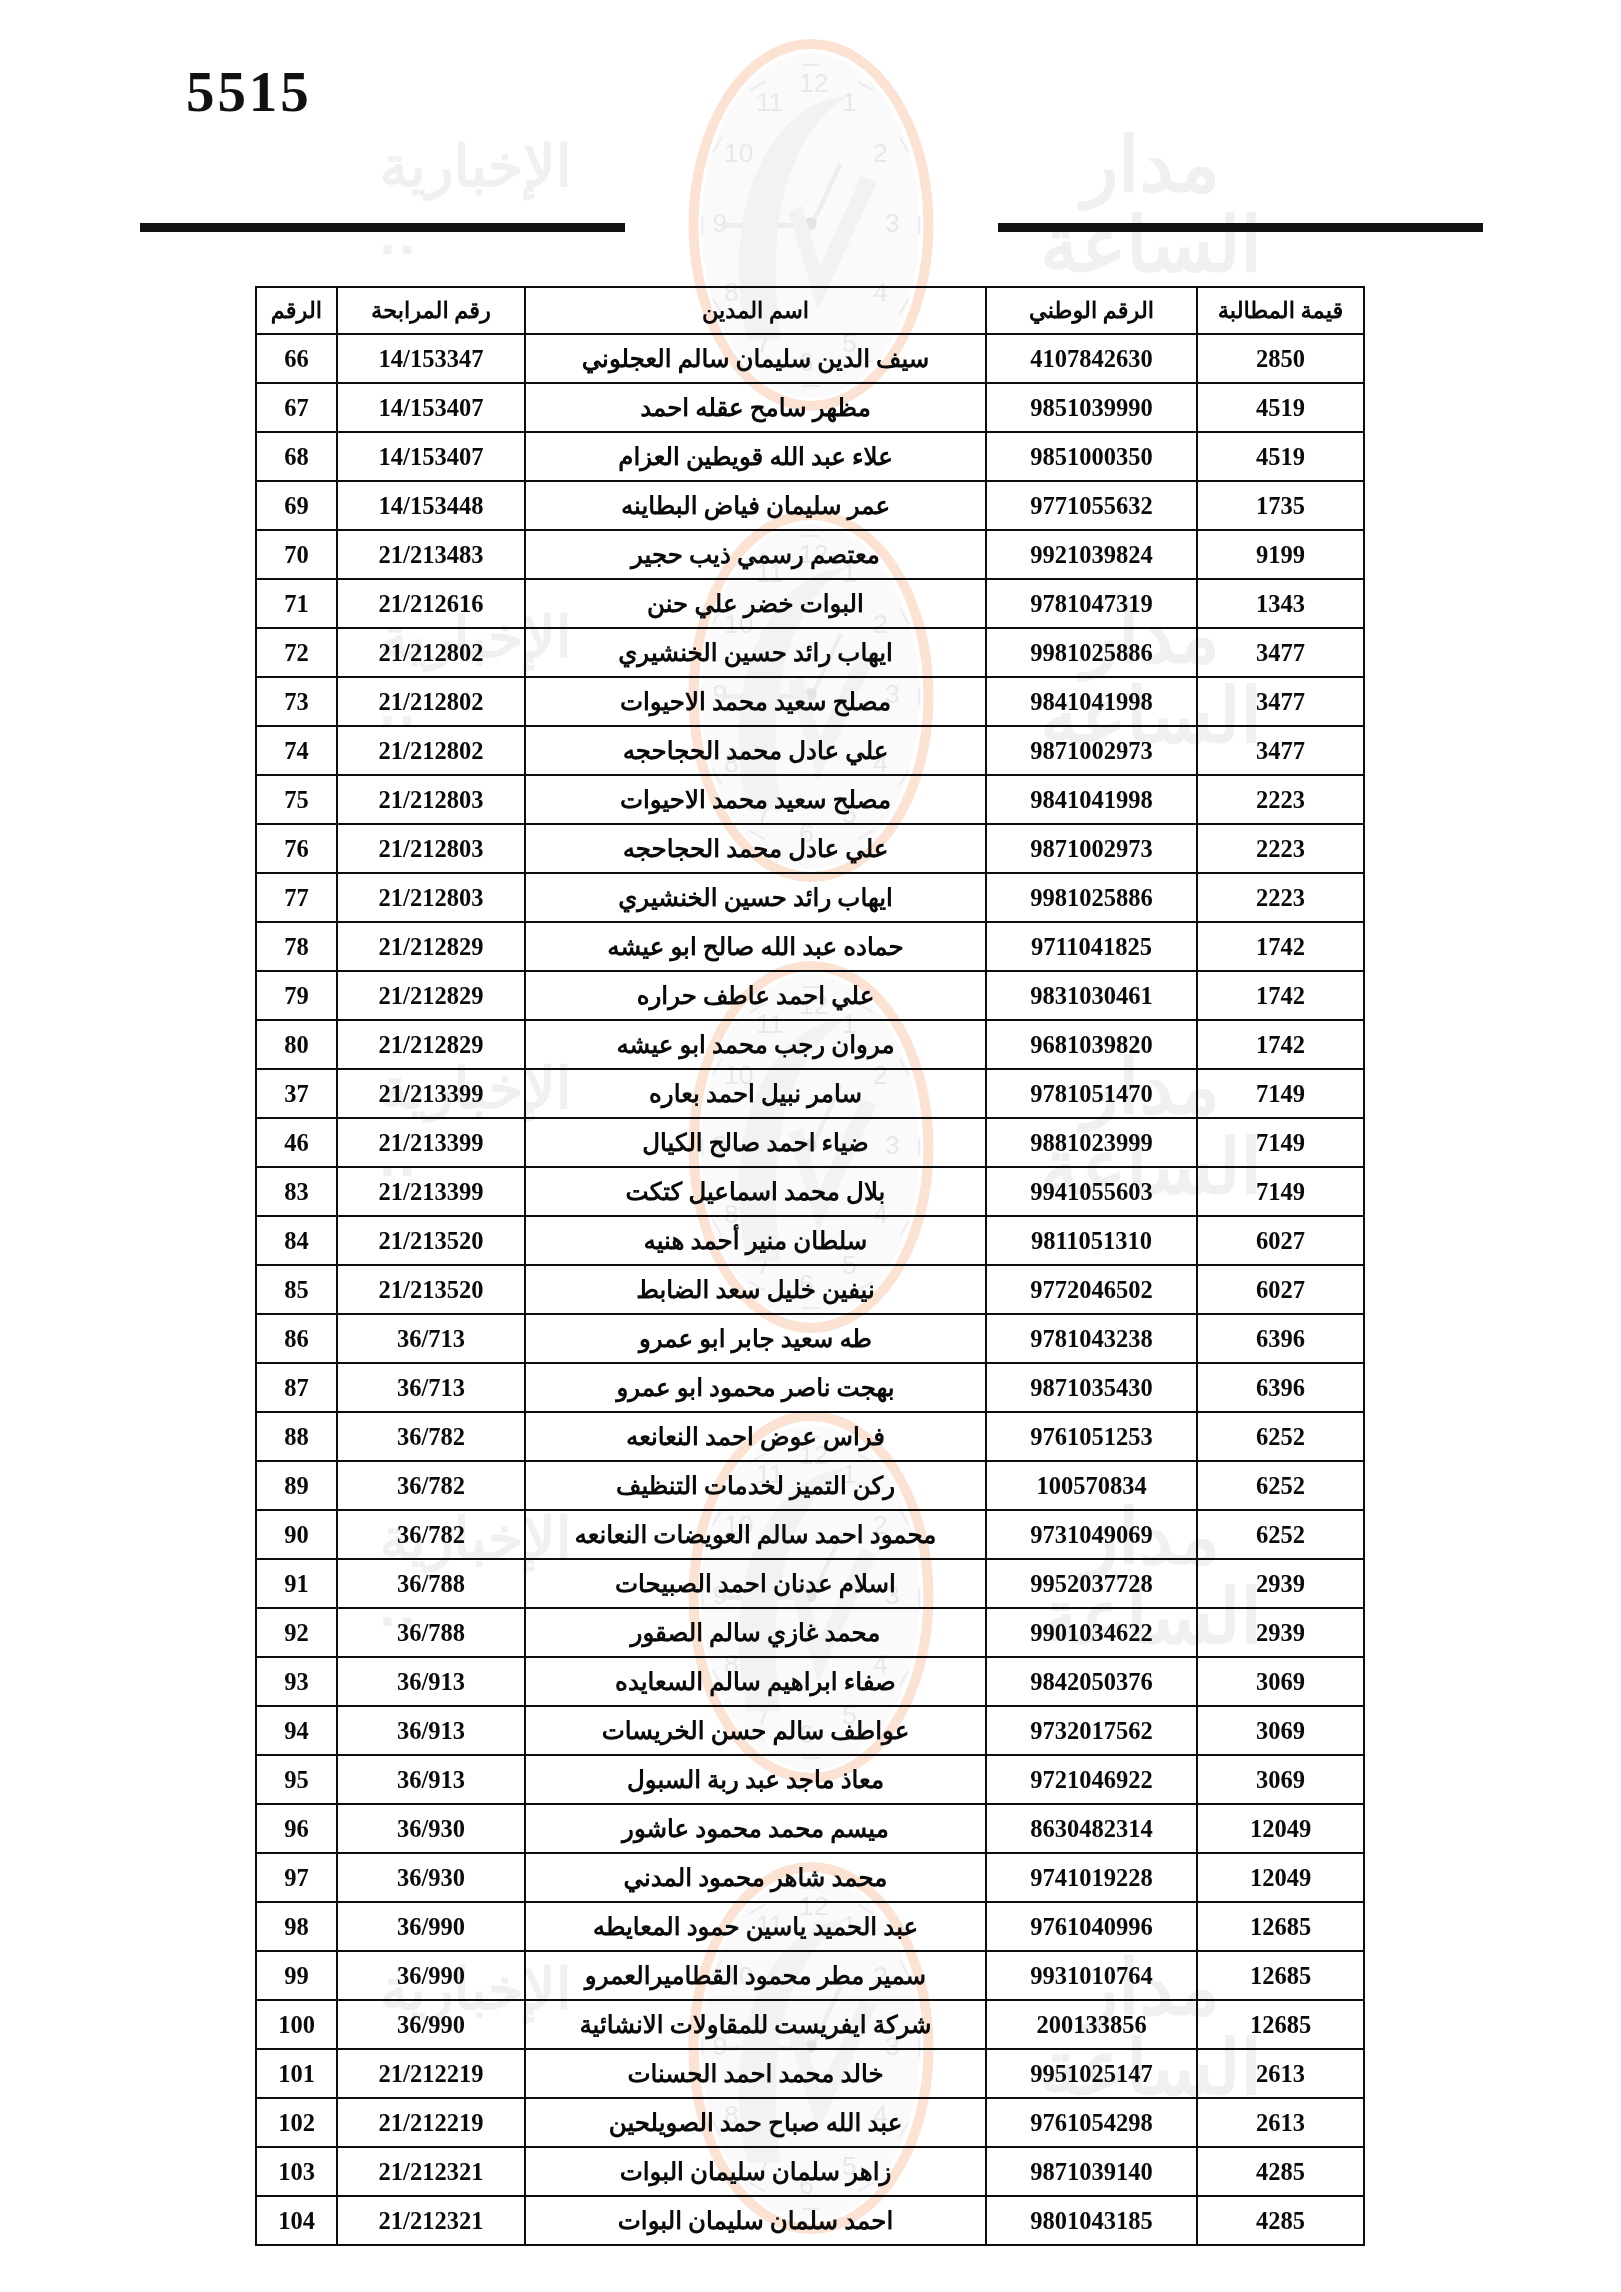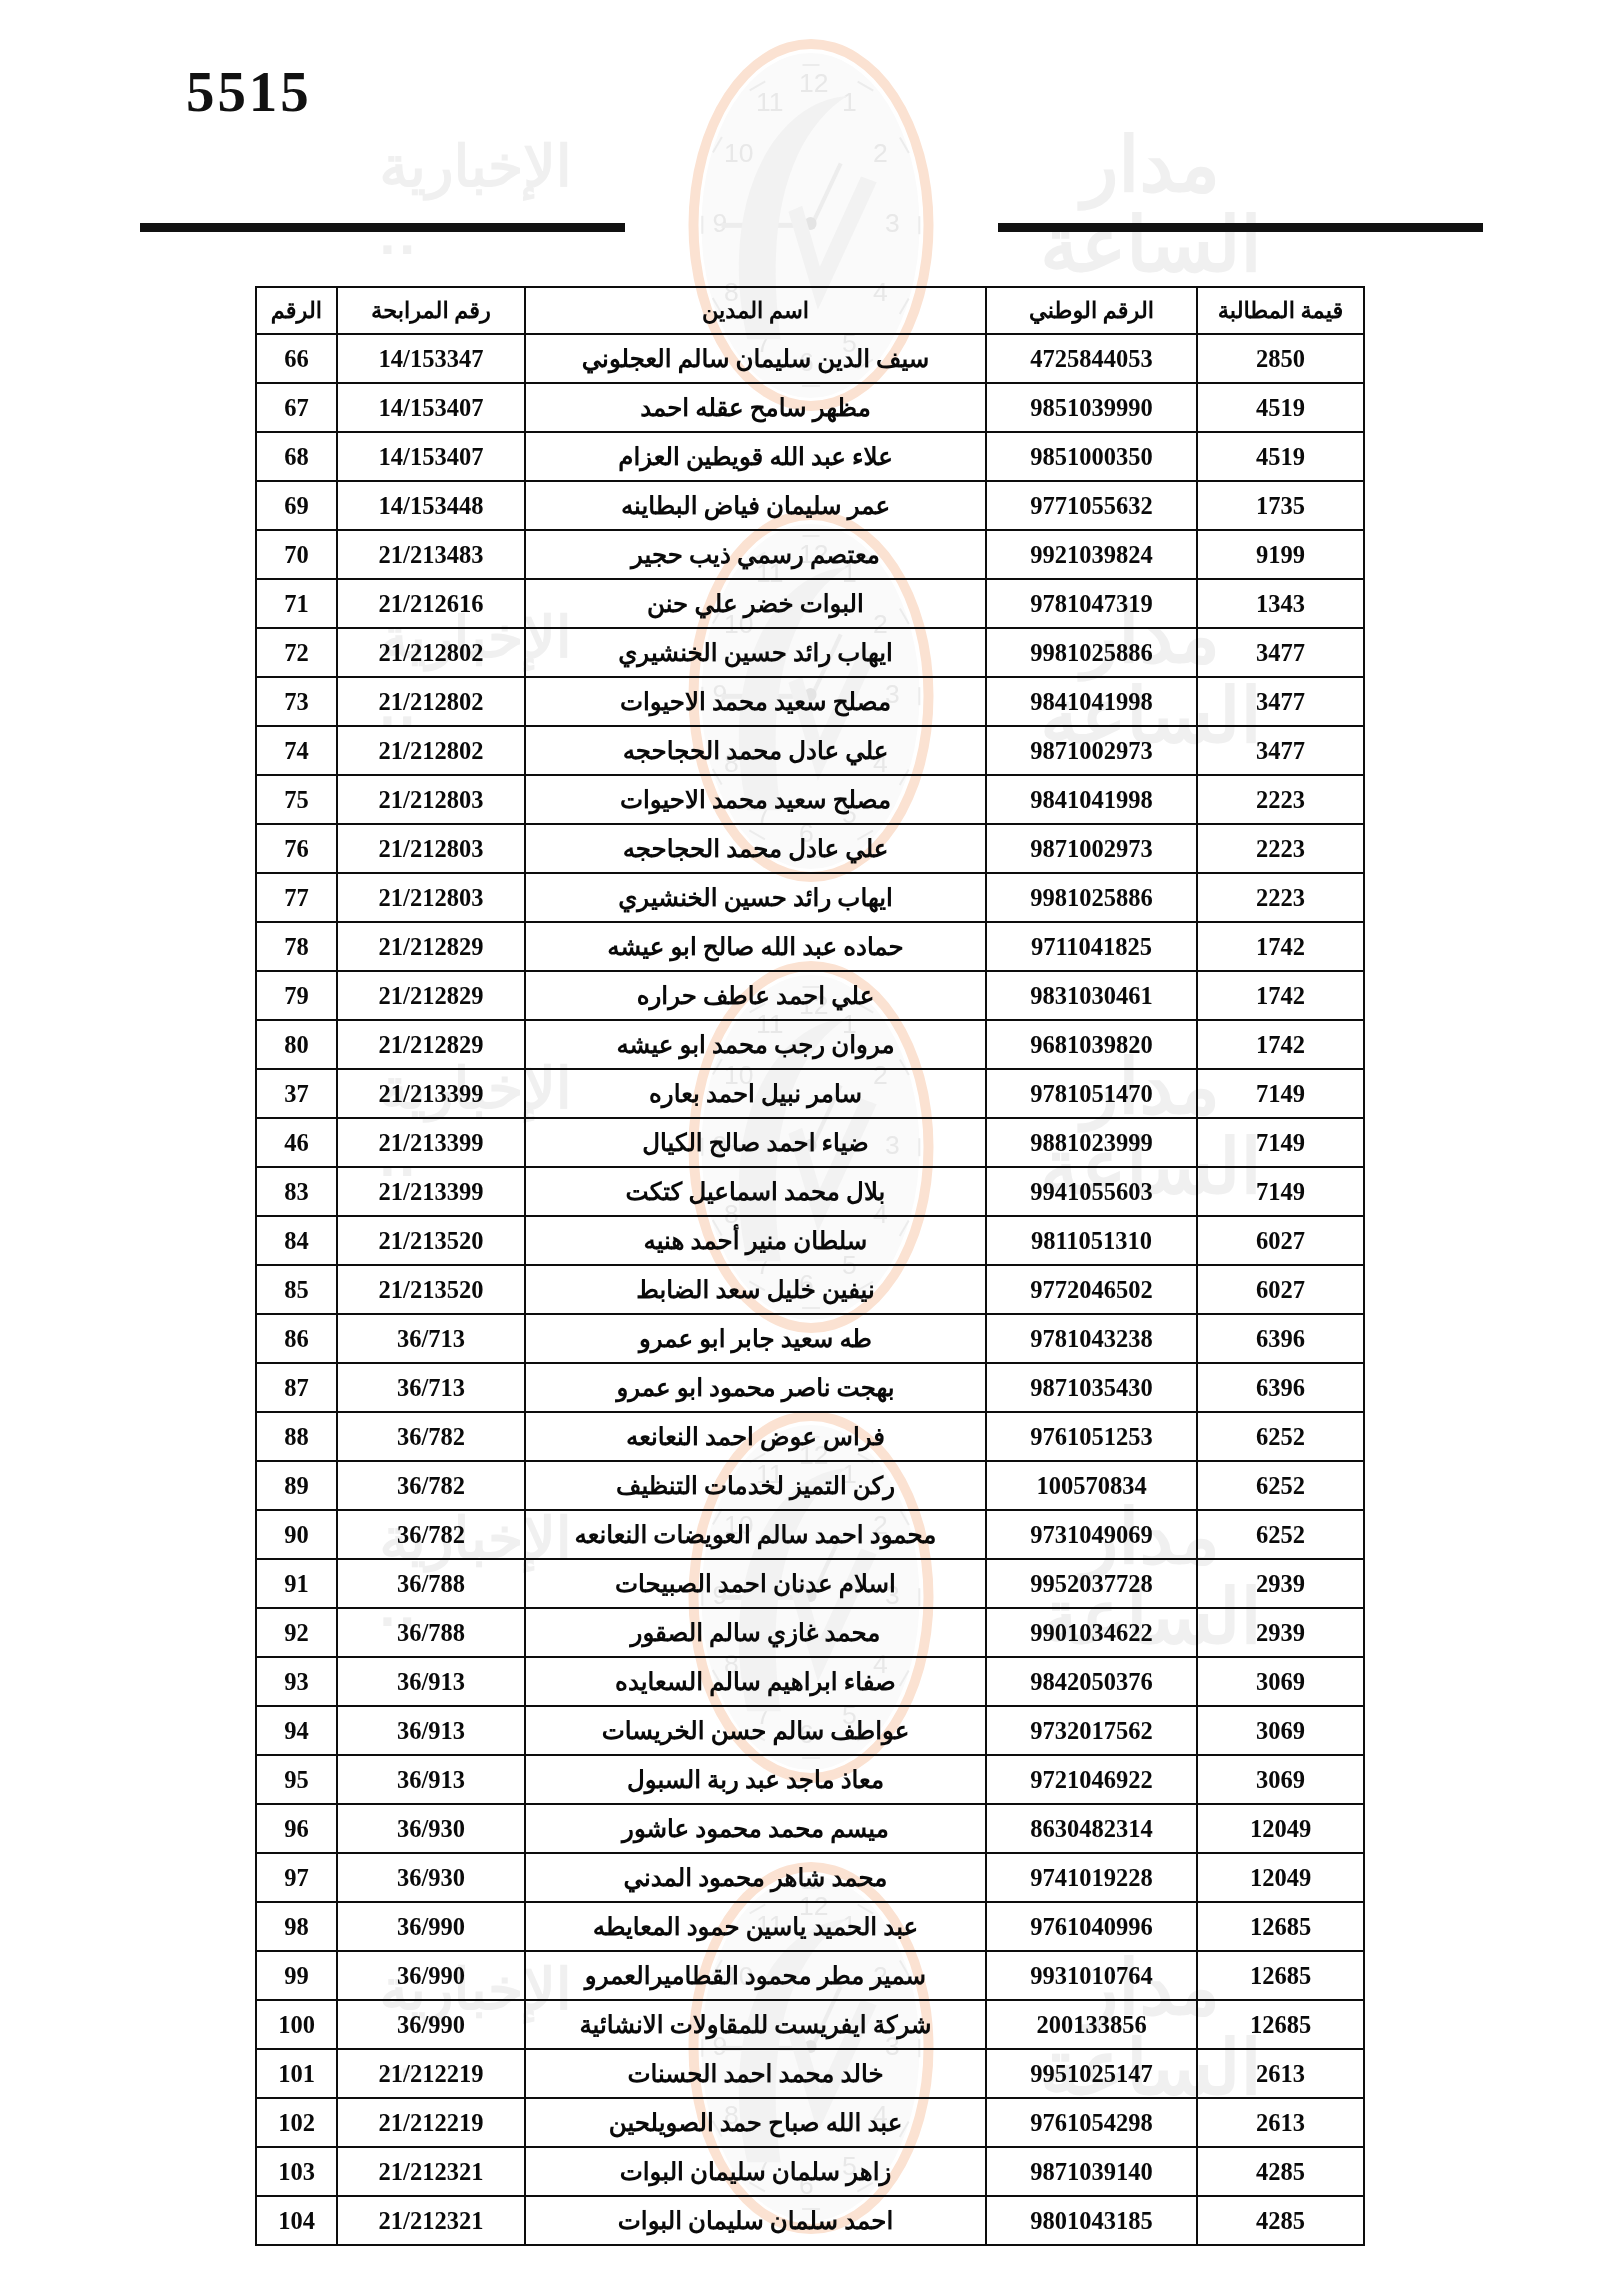--- a/index.html
+++ b/index.html
@@ -465,21 +465,21 @@
               <th class="c-num">قيمة المطالبة</th>
               <th class="c-num">الرقم الوطني</th>
               <th class="c-name">اسم المدين</th>
               <th class="c-num">رقم المرابحة</th>
               <th class="c-num">الرقم</th>
             </tr>
         </thead>
         <tbody id="body-rows">
             <tr>
               <td class="c-num">2850</td>
-              <td class="c-num">4725844053</td>
+              <td class="c-num">4107842630</td>
               <td class="c-name">سيف الدين سليمان سالم العجلوني</td>
               <td class="c-num">14/153347</td>
               <td class="c-num">66</td>
             </tr>
             <tr>
               <td class="c-num">4519</td>
               <td class="c-num">9851039990</td>
               <td class="c-name">مظهر سامح عقله احمد</td>
               <td class="c-num">14/153407</td>
               <td class="c-num">67</td>

